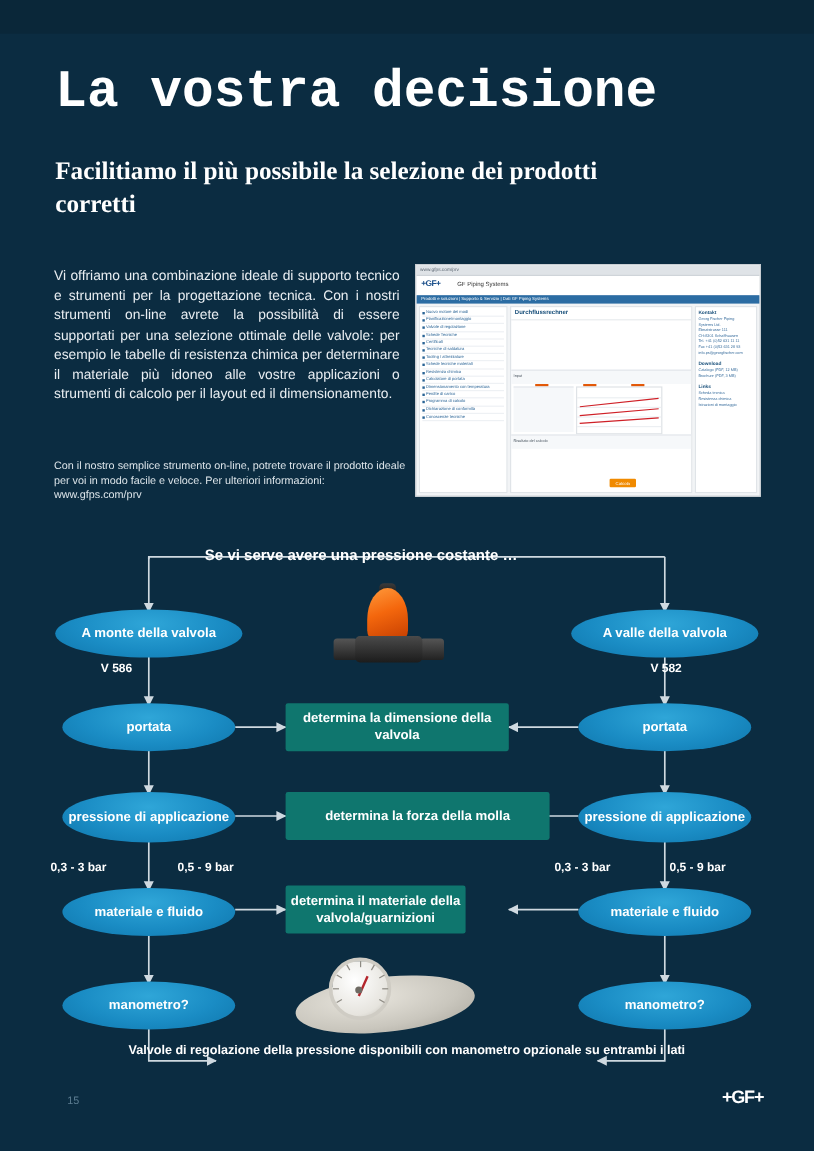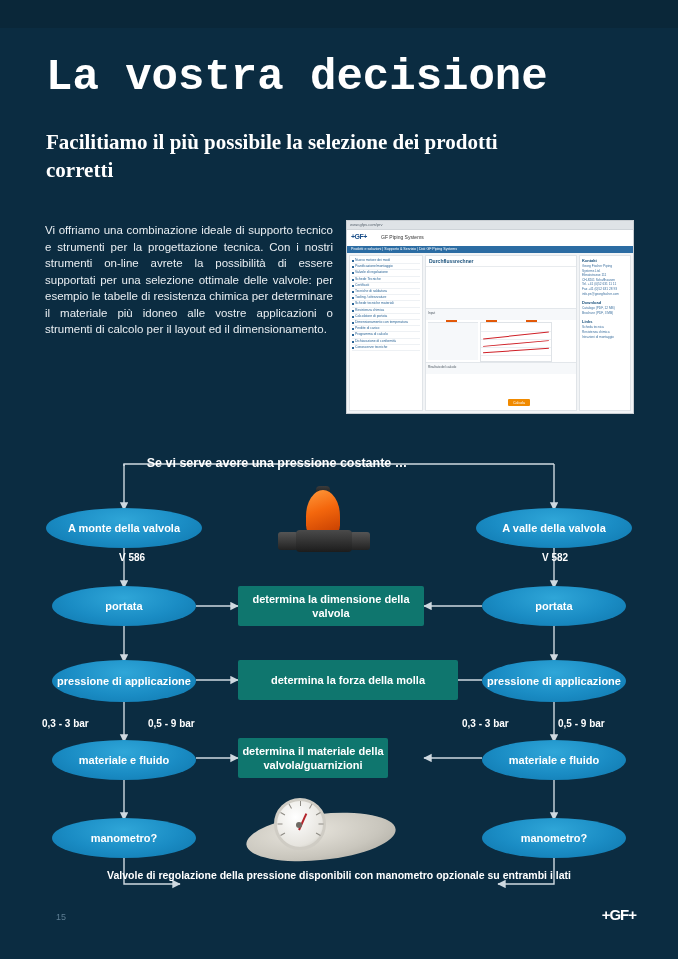--- a/index.html
+++ b/index.html
@@ -191,20 +191,21 @@
     left: 0; top: 440px;
     width: 678px; height: 480px;
   }
   .flow-title {
     position: absolute;
     left: 0; top: 16px; width: 554px;
     text-align: center;
     font-size: 12.5px;
     font-weight: bold;
     color: #ffffff;
+    padding-left: 24px;
   }
   .ellipse {
     position: absolute;
     border-radius: 50%;
     background: radial-gradient(ellipse at 50% 30%, #2fa6d8 0%, #1a8cc4 55%, #0f76ac 100%);
     color: #ffffff;
     font-size: 11px;
     font-weight: bold;
     display: flex;
     align-items: center;
@@ -345,20 +346,21 @@
 <body>
 
 <div class="page">
   <div class="top-band"></div>
 
   <div class="content">
 
     <h1 class="title">La vostra decisione</h1>
     <h2 class="subtitle">Facilitiamo il più possibile la selezione dei prodotti corretti</h2>
     <p class="body-text">Vi offriamo una combinazione ideale di supporto tecnico e strumenti per la  progettazione tecnica. Con i nostri strumenti on-line avrete la possibilità di essere supportati per una selezione ottimale delle valvole: per esempio le tabelle di resistenza chimica per determinare il materiale più idoneo alle vostre applicazioni o strumenti di calcolo per il layout ed il dimensionamento.</p>
+    <p class="small-text">Con il nostro semplice strumento on-line, potrete trovare il prodotto ideale per voi in modo facile e veloce. Per ulteriori informazioni: www.gfps.com/prv</p>
 
     <div class="shot">
       <div class="shot-topbar">www.gfps.com/prv</div>
       <div class="shot-header"></div>
       <div class="shot-logo">+GF+</div>
       <div class="shot-brand">GF Piping Systems</div>
       <div class="shot-nav">Prodotti e soluzioni   |   Supporto &amp; Servizio   |   Dati GF Piping Systems</div>
 
       <div class="shot-left">
         <div class="li">Nuovo motore dei modi</div>
@@ -469,21 +471,21 @@
 
       <div class="valve-illu">
         <div class="vi-knob"></div>
         <div class="vi-cap"></div>
         <div class="vi-flange-l"></div>
         <div class="vi-flange-r"></div>
         <div class="vi-body"></div>
       </div>
 
       <div class="ellipse" style="left:46px; top:68px; width:156px; height:40px;">A monte della valvola</div>
-      <div class="lbl" style="left:84px; top:112px;margin-left:35px;">V 586</div>
+      <div class="lbl" style="left:84px; top:112px;">V 586</div>
 
       <div class="ellipse" style="left:52px; top:146px; width:144px; height:40px;">portata</div>
 
       <div class="ellipse" style="left:52px; top:220px; width:144px; height:42px;">pressione di applicazione</div>
 
       <div class="lbl" style="left:42px; top:278px;">0,3 - 3 bar</div>
       <div class="lbl" style="left:148px; top:278px;">0,5 - 9 bar</div>
 
       <div class="ellipse" style="left:52px; top:300px; width:144px; height:40px;">materiale e fluido</div>
 

